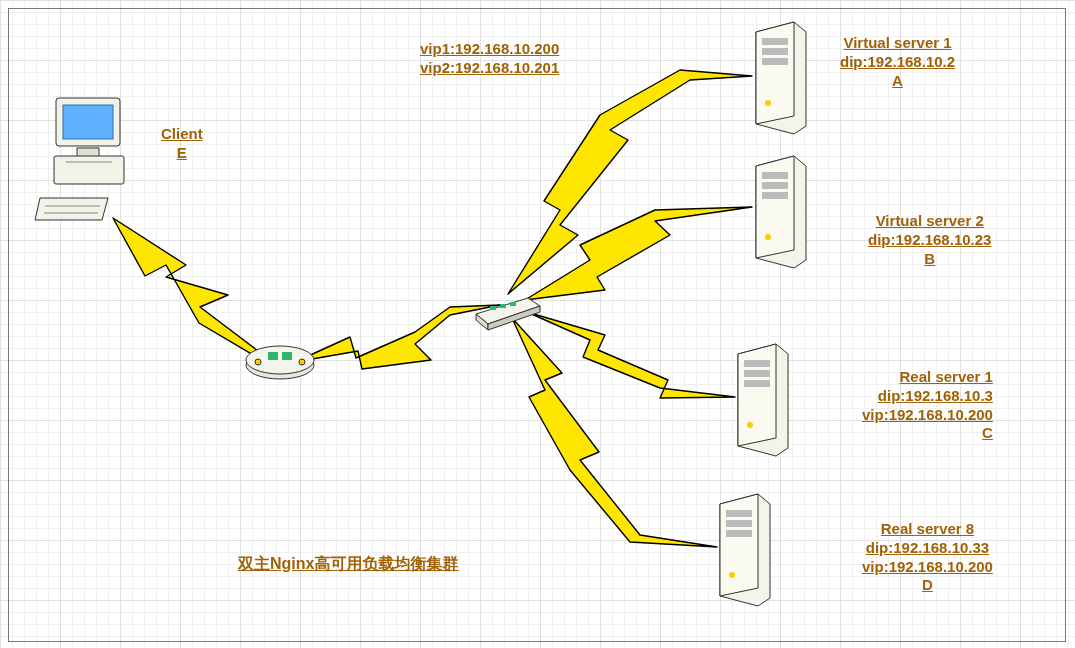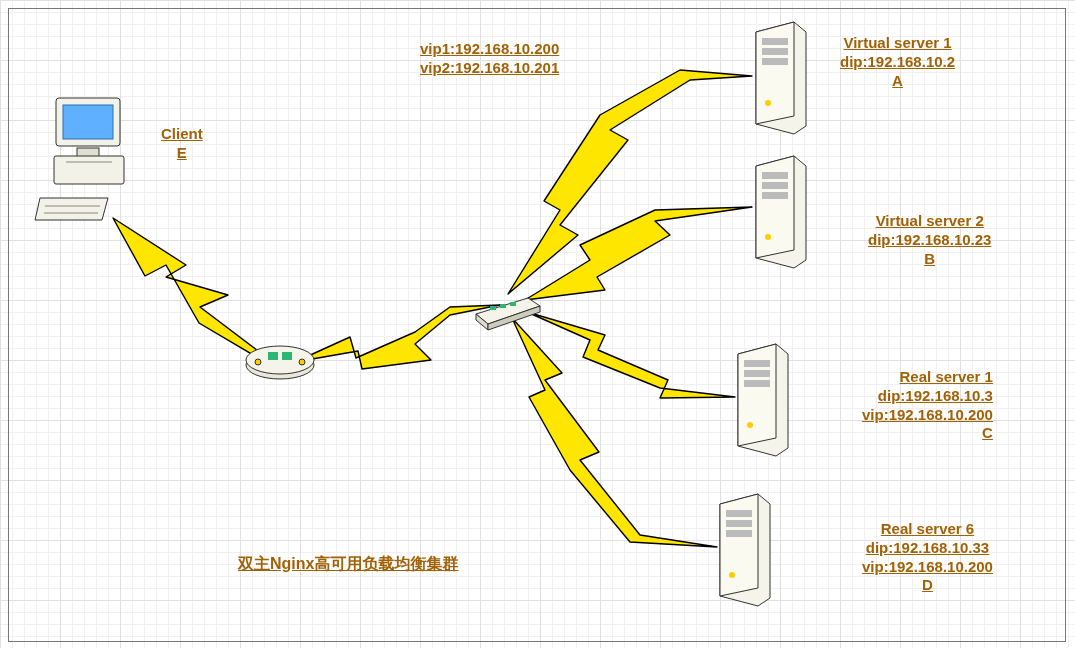--- a/index.html
+++ b/index.html
@@ -182,19 +182,19 @@
 </div>
 
 <div class="label" style="left:862px;top:368px;text-align:right;">
   <div>Real server 1</div>
   <div>dip:192.168.10.3</div>
   <div>vip:192.168.10.200</div>
   <div>C</div>
 </div>
 
 <div class="label" style="left:862px;top:520px;">
-  <div>Real server 6</div>
+  <div>Real server 8</div>
   <div>dip:192.168.10.33</div>
   <div>vip:192.168.10.200</div>
   <div>D</div>
 </div>
 
 <div class="label" style="left:238px;top:554px;font-size:16px;">双主Nginx高可用负载均衡集群</div>
 
 </body></html>

